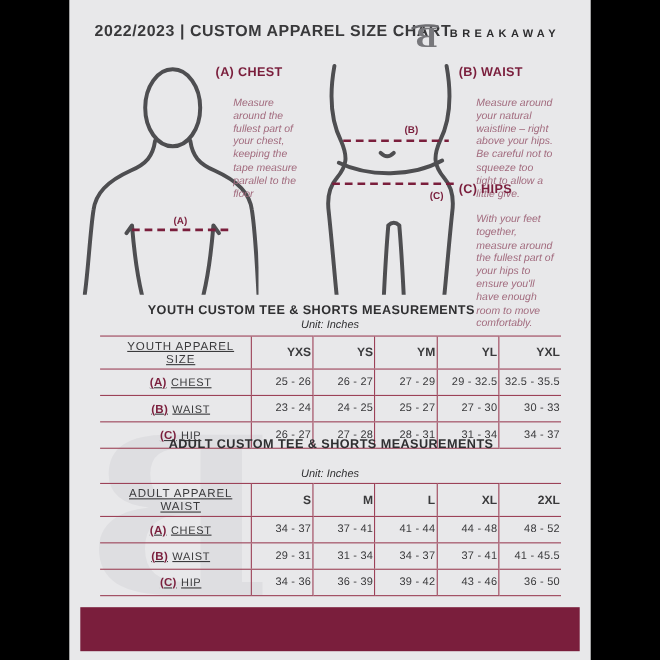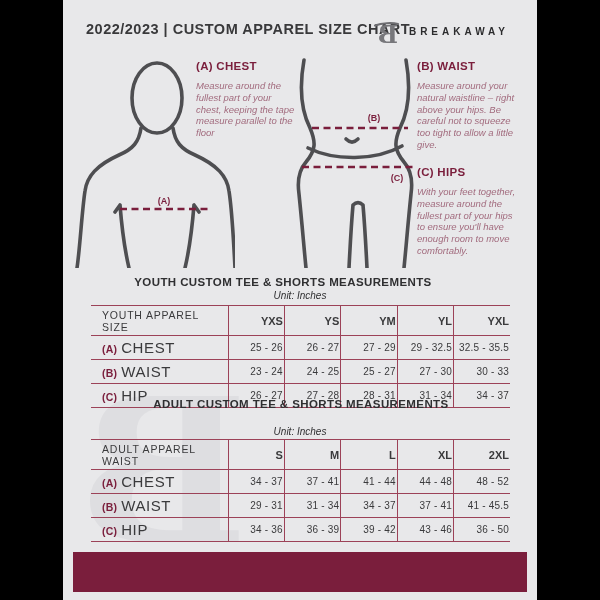--- a/index.html
+++ b/index.html
@@ -21,36 +21,36 @@
 
   
   .fig{position:absolute;z-index:1;}
   .fig path,.fig ellipse{fill:none;stroke:#4e4e51;stroke-width:3.6;stroke-linecap:round;}
   .fig .dash{stroke:#7a1e3c;stroke-width:2.4;stroke-dasharray:7 4.5;stroke-linecap:butt;}
   .fig .mlabel{font-size:9px;font-weight:700;fill:#7a1e3c;font-family:"Liberation Sans",sans-serif;}
 
   
   .instr{position:absolute;z-index:1;}
   .instr h3{margin:0 0 8px 0;font-size:11.5px;font-weight:700;color:#7a1e3c;letter-spacing:.3px;}
-  .instr p{margin:0;font-size:9.5px;font-style:italic;line-height:11.8px;color:#a26b7e;}
+  .instr p{margin:16px;font-size:9.5px;font-style:italic;line-height:11.8px;color:#a26b7e;}
 
   
   .tbl-title{position:absolute;left:0;width:440px;text-align:center;font-size:11.5px;
              font-weight:700;color:#2f2f31;letter-spacing:.4px;z-index:1;}
   .tbl-unit{position:absolute;left:0;width:474px;text-align:center;font-size:10px;
             font-style:italic;color:#2f2f31;z-index:1;}
   .sizes{position:absolute;left:28px;width:419px;border-collapse:collapse;table-layout:fixed;z-index:1;}
   .sizes td{border-left:1.5px solid #9c4258;border-bottom:1.5px solid #9c4258;
             text-align:right;vertical-align:middle;color:#3a3a3c;background:transparent;}
-  .sizes td:first-child{border-left:none;text-align:left;padding-left:11px;}
+  .sizes td:first-child{border-left:none;text-align:center;padding-left:11px;text-decoration:underline;}
   .sizes tr.head td{border-top:1.5px solid #9c4258;height:27px;font-weight:700;font-size:11px;}
   .sizes tr.head td:first-child{font-weight:400;font-size:10.5px;letter-spacing:.8px;}
   .sizes tr.datarow td{height:21px;font-size:10px;letter-spacing:.2px;}
   .sizes .key{color:#7a1e3c;font-weight:700;margin-right:4px;font-size:10.5px;}
-  .sizes .rowlabel{font-size:15px;letter-spacing:.6px;}
+  .sizes .rowlabel{font-size:10px;letter-spacing:.6px;}
 
   
   .footer-bar{position:absolute;left:10px;top:552px;width:454px;height:40px;background:#7a1e3c;z-index:3;}
 </style>
 </head>
 <body>
 
 <div class="page">
 
   <div class="watermark">B</div>

